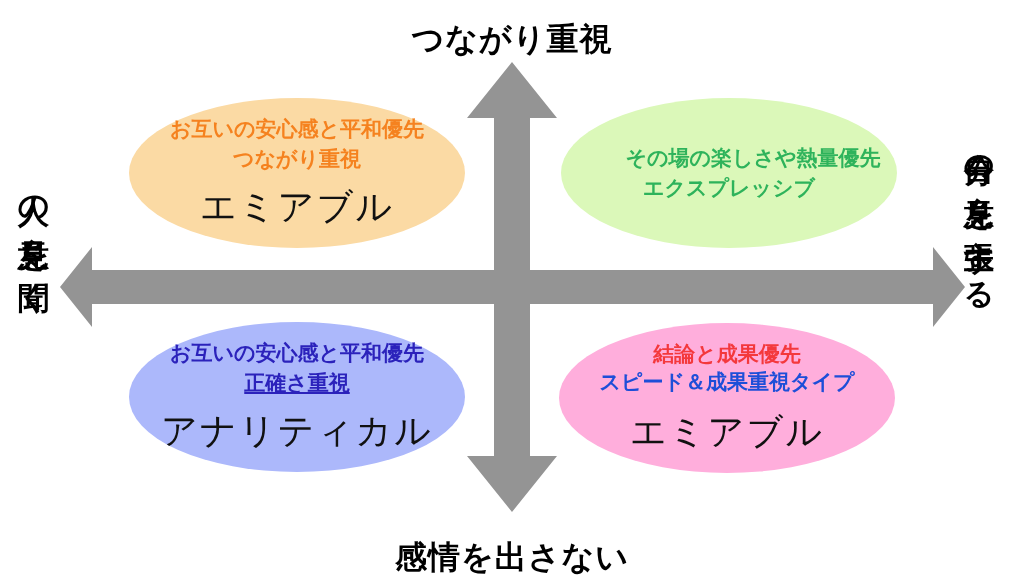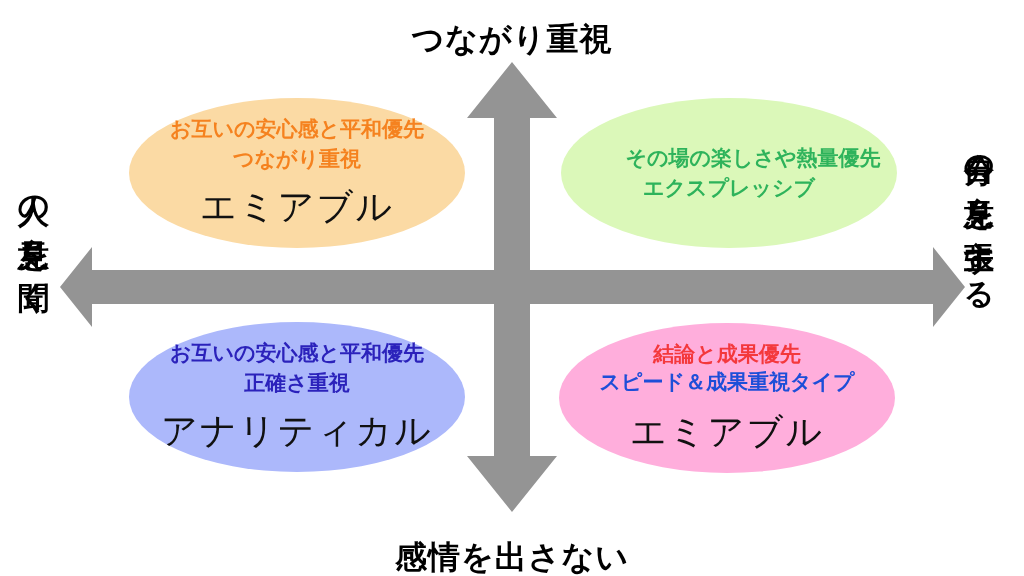--- a/index.html
+++ b/index.html
@@ -83,21 +83,21 @@
     <div class="quad-title">エミアブル</div>
   </div>
 
   <div id="quad-tr" class="quad" style="background-color: rgb(219, 248, 185);">
     <div class="desc" style="color: rgb(46, 179, 91); margin-left: 48px;">その場の楽しさや熱量優先</div>
     <div class="desc" style="color: rgb(46, 179, 91);">エクスプレッシブ</div>
   </div>
 
   <div id="quad-bl" class="quad" style="background-color: rgb(172, 184, 251);">
     <div class="desc" style="color: rgb(43, 34, 187);">お互いの安心感と平和優先</div>
-    <div class="desc" style="color: rgb(43, 34, 187);">正確さ重視</div>
+    <div class="desc" style="color: rgb(43, 34, 187); text-decoration: underline;">正確さ重視</div>
     <div class="quad-title">アナリティカル</div>
   </div>
 
   <div id="quad-br" class="quad" style="background-color: rgb(255, 174, 220);">
     <div class="desc" style="color: rgb(244, 56, 60); text-align: right;">結論と成果優先</div>
     <div class="desc" style="color: #1d4ed8; font-family: Liberation Mono, monospace;">スピード＆成果重視タイプ</div>
     <div class="quad-title">エミアブル</div>
   </div>
 
 </div>

